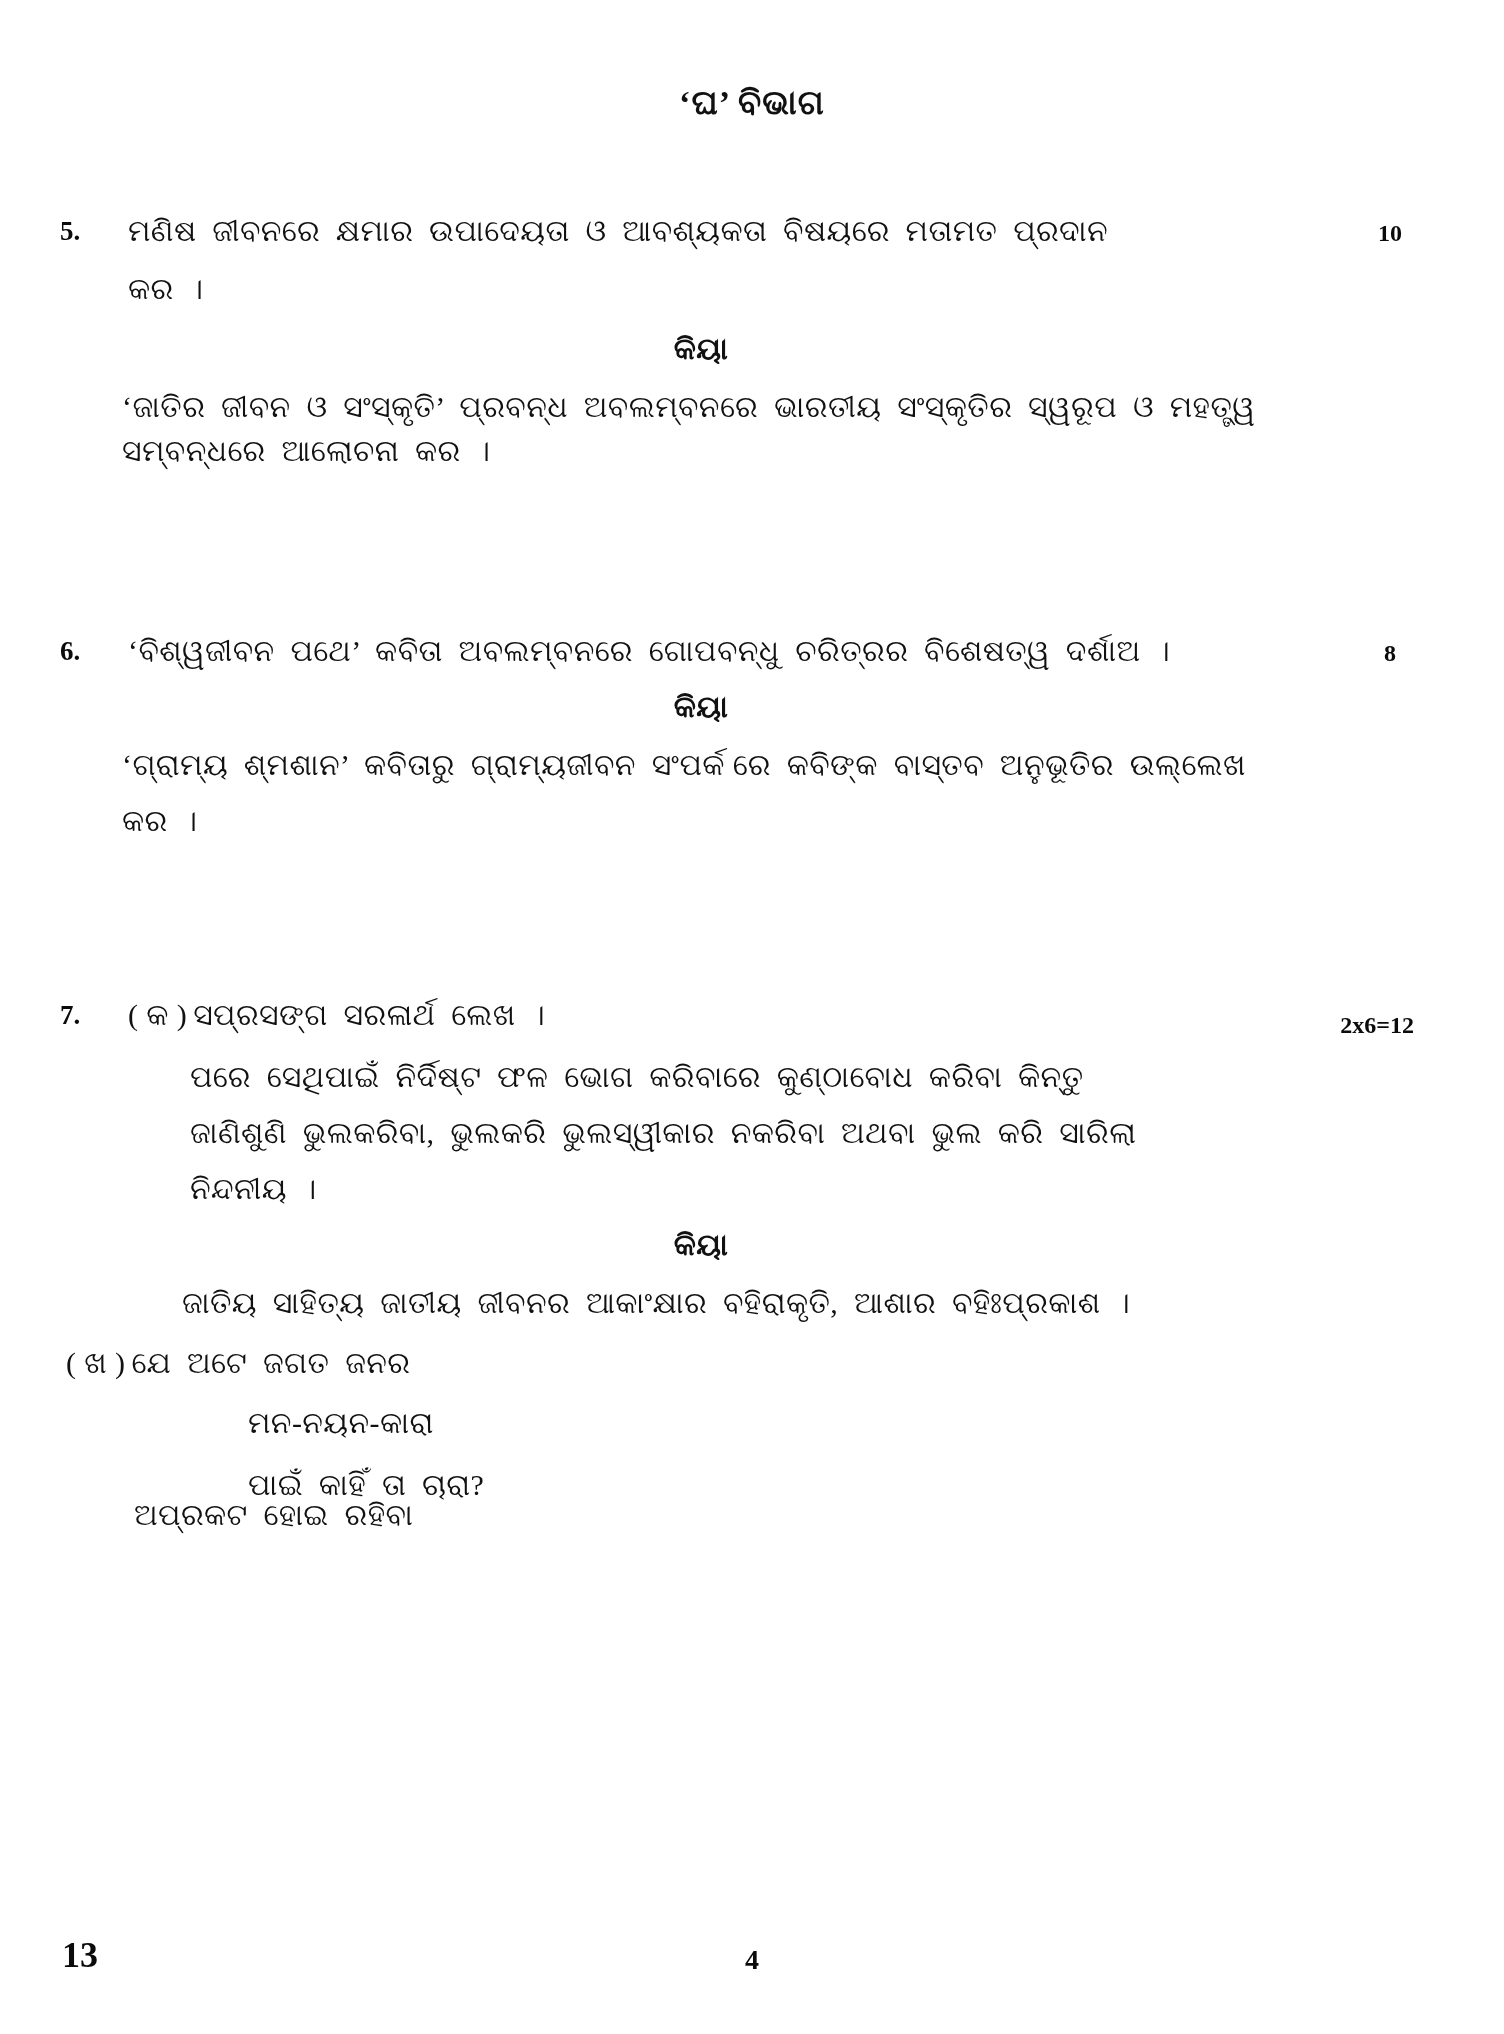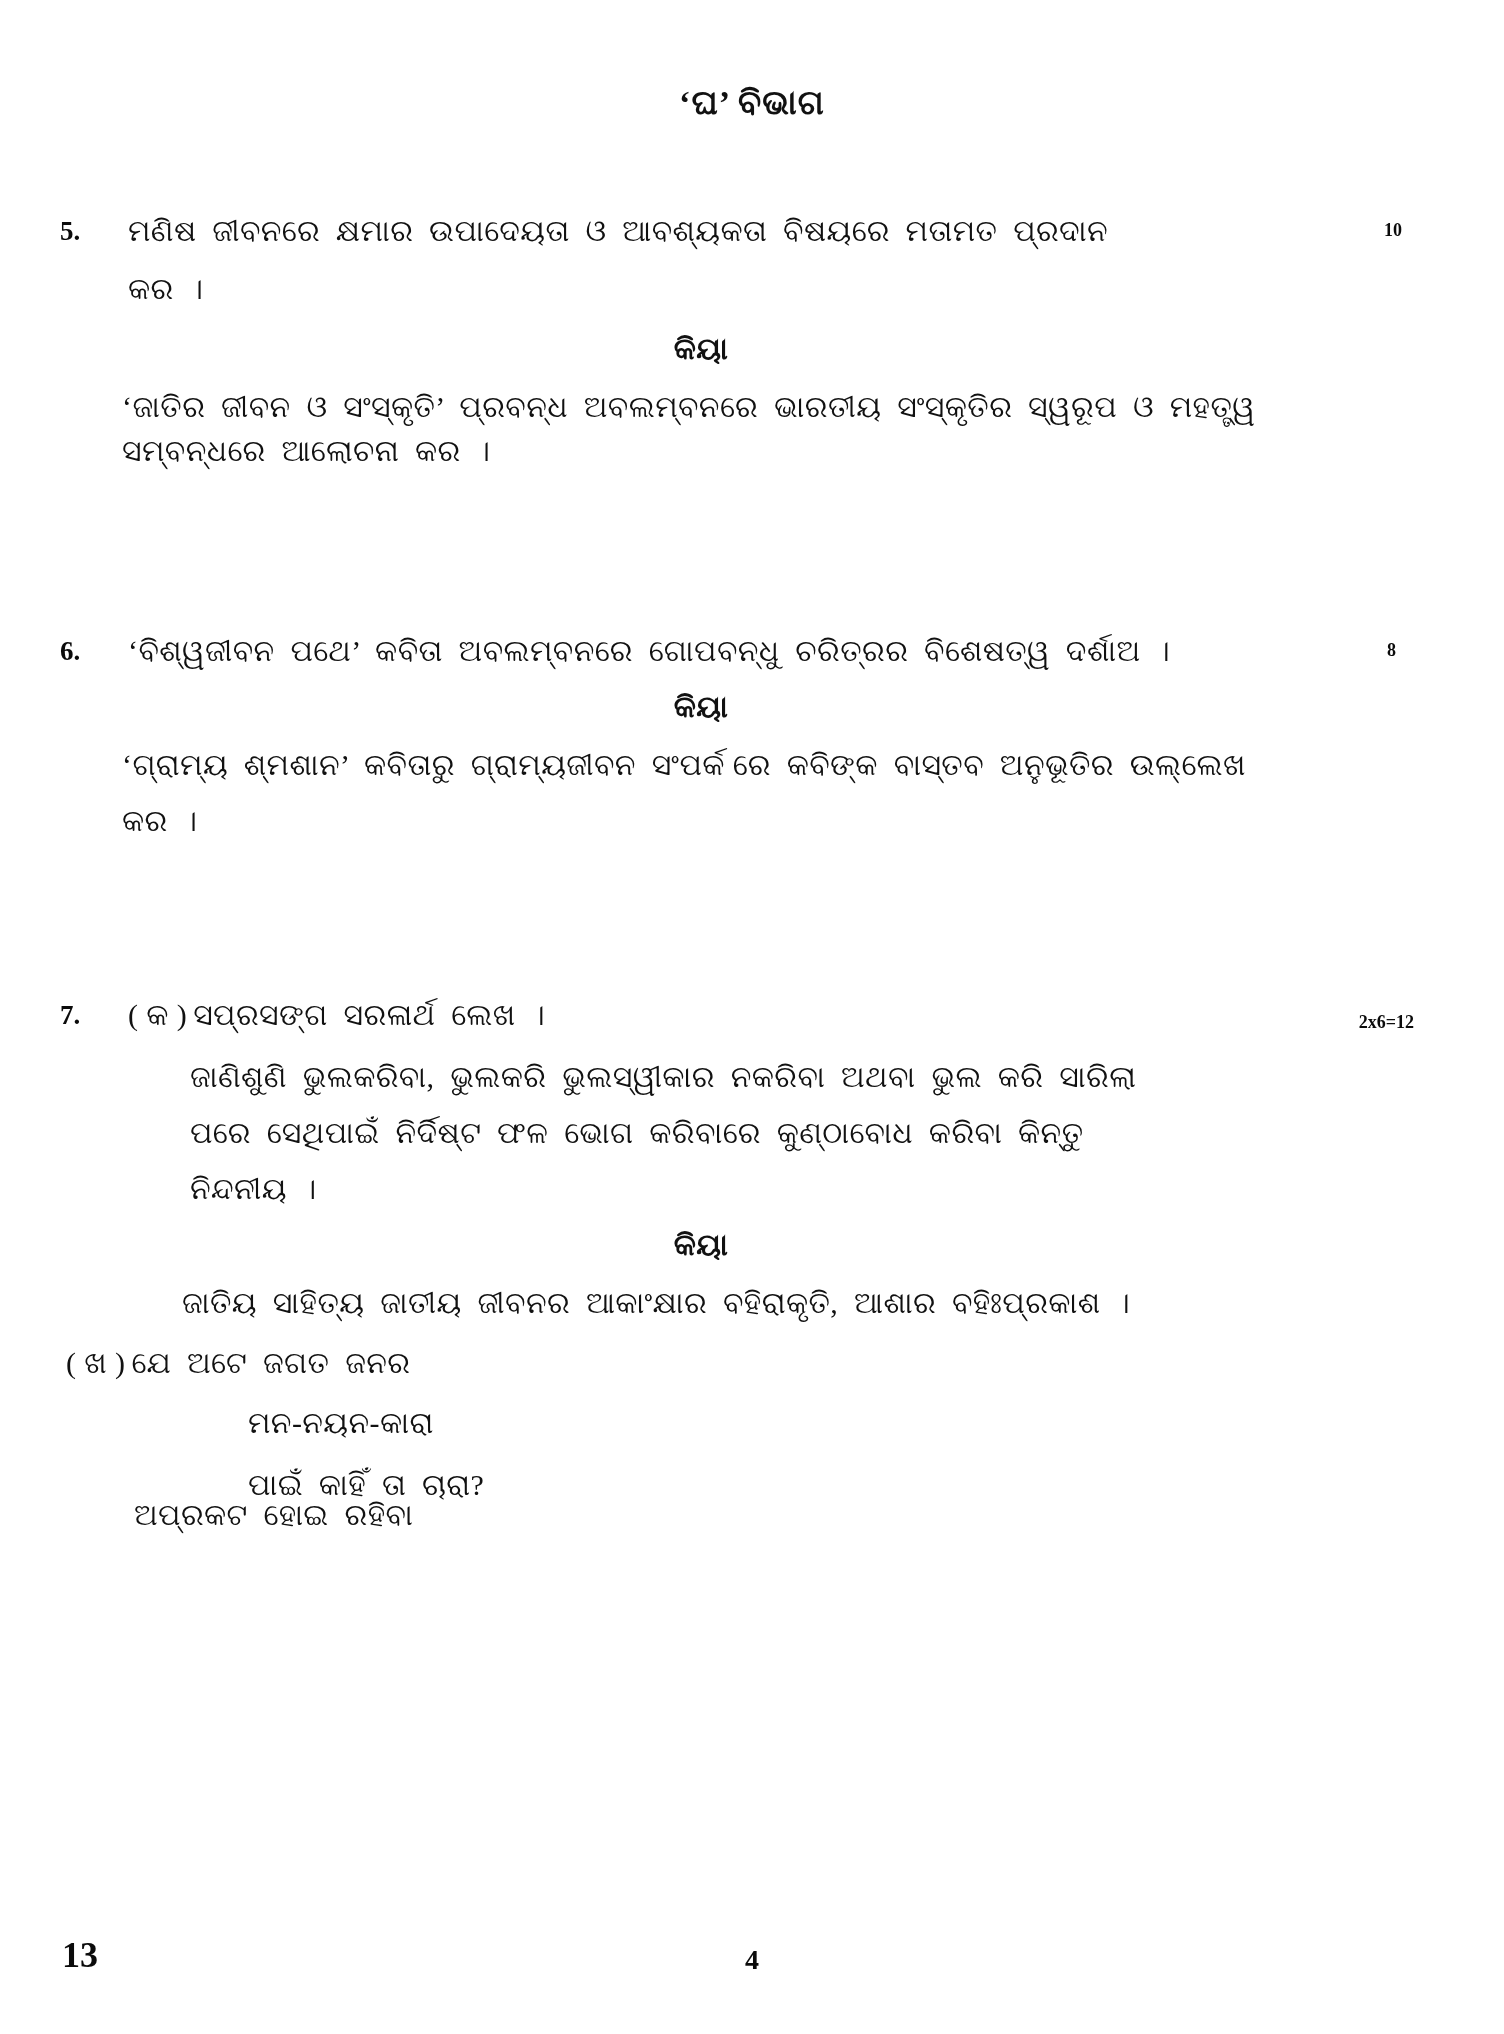--- a/index.html
+++ b/index.html
@@ -59,21 +59,21 @@
     font-size: 27px;
     font-weight: 700;
     font-family: "Liberation Serif", "DejaVu Serif", serif;
   }
   .q-body {
     margin-left: 68px;
     margin-right: 0;
   }
   .marks {
     position: absolute;
-    font-size: 18px;
+    font-size: 24px;
     font-weight: 700;
     font-family: "Liberation Serif", "DejaVu Serif", serif;
     text-align: right;
   }
 
   .line {
     font-family: "Liberation Serif", "DejaVu Serif", serif;
     font-size: 30px;
     line-height: 1.0;
     white-space: pre;
@@ -141,22 +141,22 @@
     <div class="marks" style="right:30px; top:12px;margin-left:20px;">2x6=12</div>
 
     <div class="q-body">
 
       <div style="display:flex; align-items:baseline; margin-bottom:32px;">
         <span class="odia" style="margin-right:6px;">( କ )</span>
         <span class="line odia">ସପ୍ରସଙ୍ଗ  ସରଳାର୍ଥ  ଲେଖ  ।</span>
       </div>
 
       <div class="indent-2">
+        <div class="line odia" style="margin-bottom:26px;">ପରେ  ସେଥିପାଇଁ  ନିର୍ଦିଷ୍ଟ  ଫଳ  ଭୋଗ  କରିବାରେ  କୁଣ୍ଠାବୋଧ  କରିବା  କିନ୍ତୁ</div>
         <div class="line odia" style="margin-bottom:26px;">ଜାଣିଶୁଣି  ଭୁଲକରିବା,  ଭୁଲକରି  ଭୁଲସ୍ୱୀକାର  ନକରିବା  ଅଥବା  ଭୁଲ  କରି  ସାରିଲା</div>
-        <div class="line odia" style="margin-bottom:26px;">ପରେ  ସେଥିପାଇଁ  ନିର୍ଦିଷ୍ଟ  ଫଳ  ଭୋଗ  କରିବାରେ  କୁଣ୍ଠାବୋଧ  କରିବା  କିନ୍ତୁ</div>
         <div class="line odia" style="margin-bottom:26px;">ନିନ୍ଦନୀୟ  ।</div>
       </div>
 
       <div class="or-word odia" style="margin-bottom:28px; margin-right:170px;">କିୟା</div>
 
       <div class="line odia indent-1" style="margin-left:54px; margin-bottom:30px;">ଜାତିୟ  ସାହିତ୍ୟ  ଜାତୀୟ  ଜୀବନର  ଆକାଂକ୍ଷାର  ବହିରାକୃତି,  ଆଶାର  ବହିଃପ୍ରକାଶ  ।</div>
 
       <div style="display:flex; align-items:baseline; margin-left:-62px; margin-bottom:30px;">
         <span class="odia" style="margin-right:6px;">( ଖ )</span>
         <span class="line odia">ଯେ  ଅଟେ  ଜଗତ  ଜନର</span>

